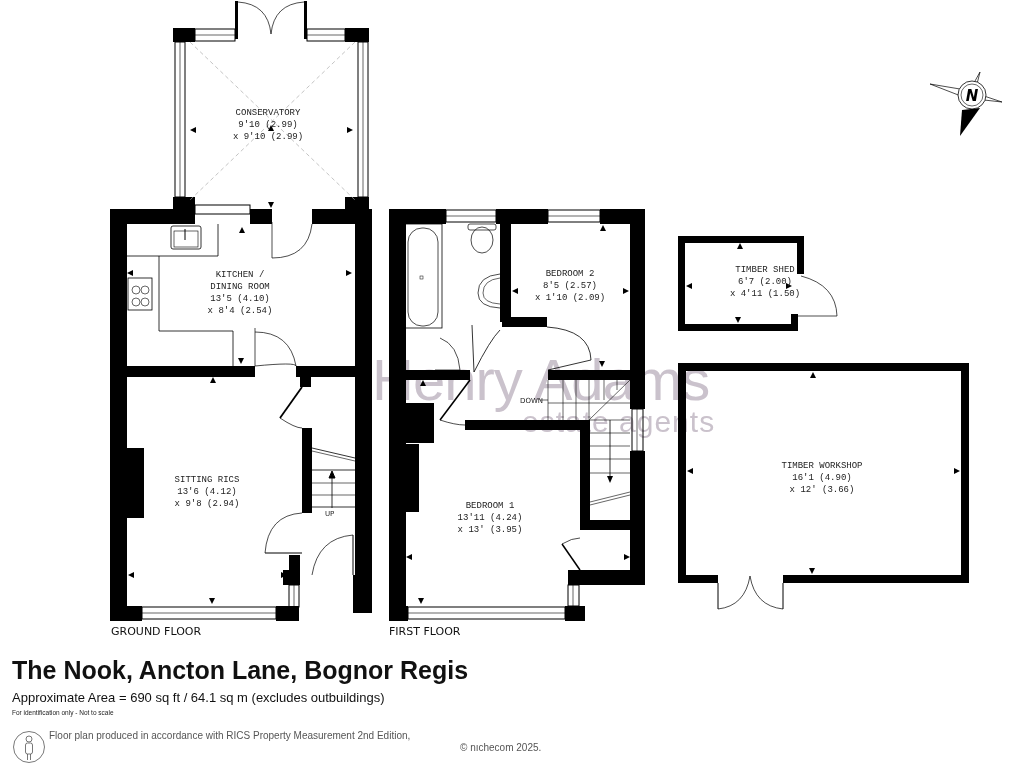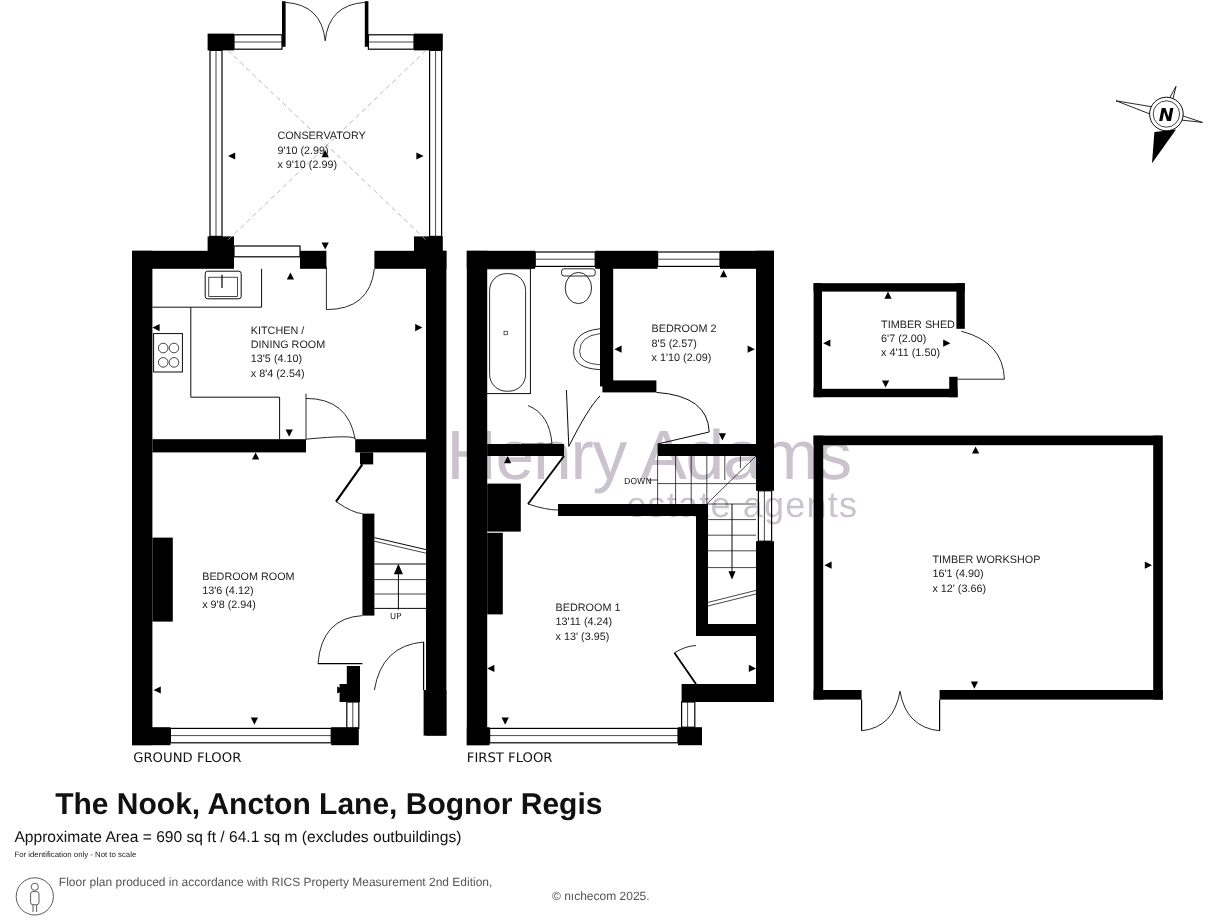--- a/index.html
+++ b/index.html
@@ -1,25 +1,25 @@
 <!DOCTYPE html>
 <html><head>
 <meta charset="utf-8">
 <style>
   html, body { margin:0; padding:0; background:#ffffff; }
   body { width:1024px; height:768px; position:relative; overflow:hidden; font-family:"Liberation Sans", sans-serif; color:#111; }
   svg.plan { position:absolute; left:0; top:0; }
-  .room-label { position:absolute; text-align:left; font-family:Liberation Sans, sans-serif; font-size:9px; line-height:12px; color:#222; transform:translateX(-50%); white-space:nowrap; }
+  .room-label { position:absolute; text-align:center; font-family:Liberation Mono, monospace; font-size:9px; line-height:12px; color:#222; transform:translateX(-50%); white-space:nowrap; }
   .room-label span { display:block; }
   .floor-label { position:absolute; font-family:"DejaVu Sans", sans-serif; font-size:11px; color:#111; }
   .small-label { position:absolute; font-family:"DejaVu Sans", sans-serif; font-size:7px; color:#222; }
   .watermark { position:absolute; left:372px; top:352px; color:#b9aebb; opacity:0.75; pointer-events:none; }
   .watermark .wm1 { font-family:"Liberation Sans", sans-serif; font-size:58px; line-height:56px; letter-spacing:-1px; }
   .watermark .wm2 { font-family:"Liberation Sans", sans-serif; font-size:30px; line-height:28px; margin-left:150px; letter-spacing:1px; }
-  .footer-title { position:absolute; left:12px; top:656px; font-family:"Liberation Sans", sans-serif; font-weight:bold; font-size:25px; color:#111;margin-left:34px; }
+  .footer-title { position:absolute; left:12px; top:656px; font-family:"Liberation Sans", sans-serif; font-weight:bold; font-size:25px; color:#111; }
   .footer-area { position:absolute; left:12px; top:690px; font-family:"Liberation Sans", sans-serif; font-size:13px; color:#111; }
   .footer-note { position:absolute; left:12px; top:709px; font-family:"Liberation Sans", sans-serif; font-size:6.5px; color:#222; }
   .footer-legal { position:absolute; left:49px; top:730px; font-family:"Liberation Sans", sans-serif; font-size:10px; line-height:12.5px; color:#555; }
   .footer-legal span { display:block; }
   .copyright { position:absolute; left:460px; top:742px; font-family:"Liberation Sans", sans-serif; font-size:10px; color:#555; }
   .person-icon { position:absolute; left:12px; top:730px; }
   .compass { position:absolute; left:926px; top:70px; }
 </style>
 </head>
 <body>
@@ -269,21 +269,21 @@
   <span>9'10 (2.99)</span>
   <span>x 9'10 (2.99)</span>
 </div>
 <div class="room-label" style="left:240px; top:269px;">
   <span>KITCHEN /</span>
   <span>DINING ROOM</span>
   <span>13'5 (4.10)</span>
   <span>x 8'4 (2.54)</span>
 </div>
 <div class="room-label" style="left:207px; top:474px;">
-  <span>BEDROOM ROOM</span>
+  <span>SITTING RICS</span>
   <span>13'6 (4.12)</span>
   <span>x 9'8 (2.94)</span>
 </div>
 <div class="room-label" style="left:570px; top:268px;">
   <span>BEDROOM 2</span>
   <span>8'5 (2.57)</span>
   <span>x 1'10 (2.09)</span>
 </div>
 <div class="room-label" style="left:490px; top:500px;">
   <span>BEDROOM 1</span>

